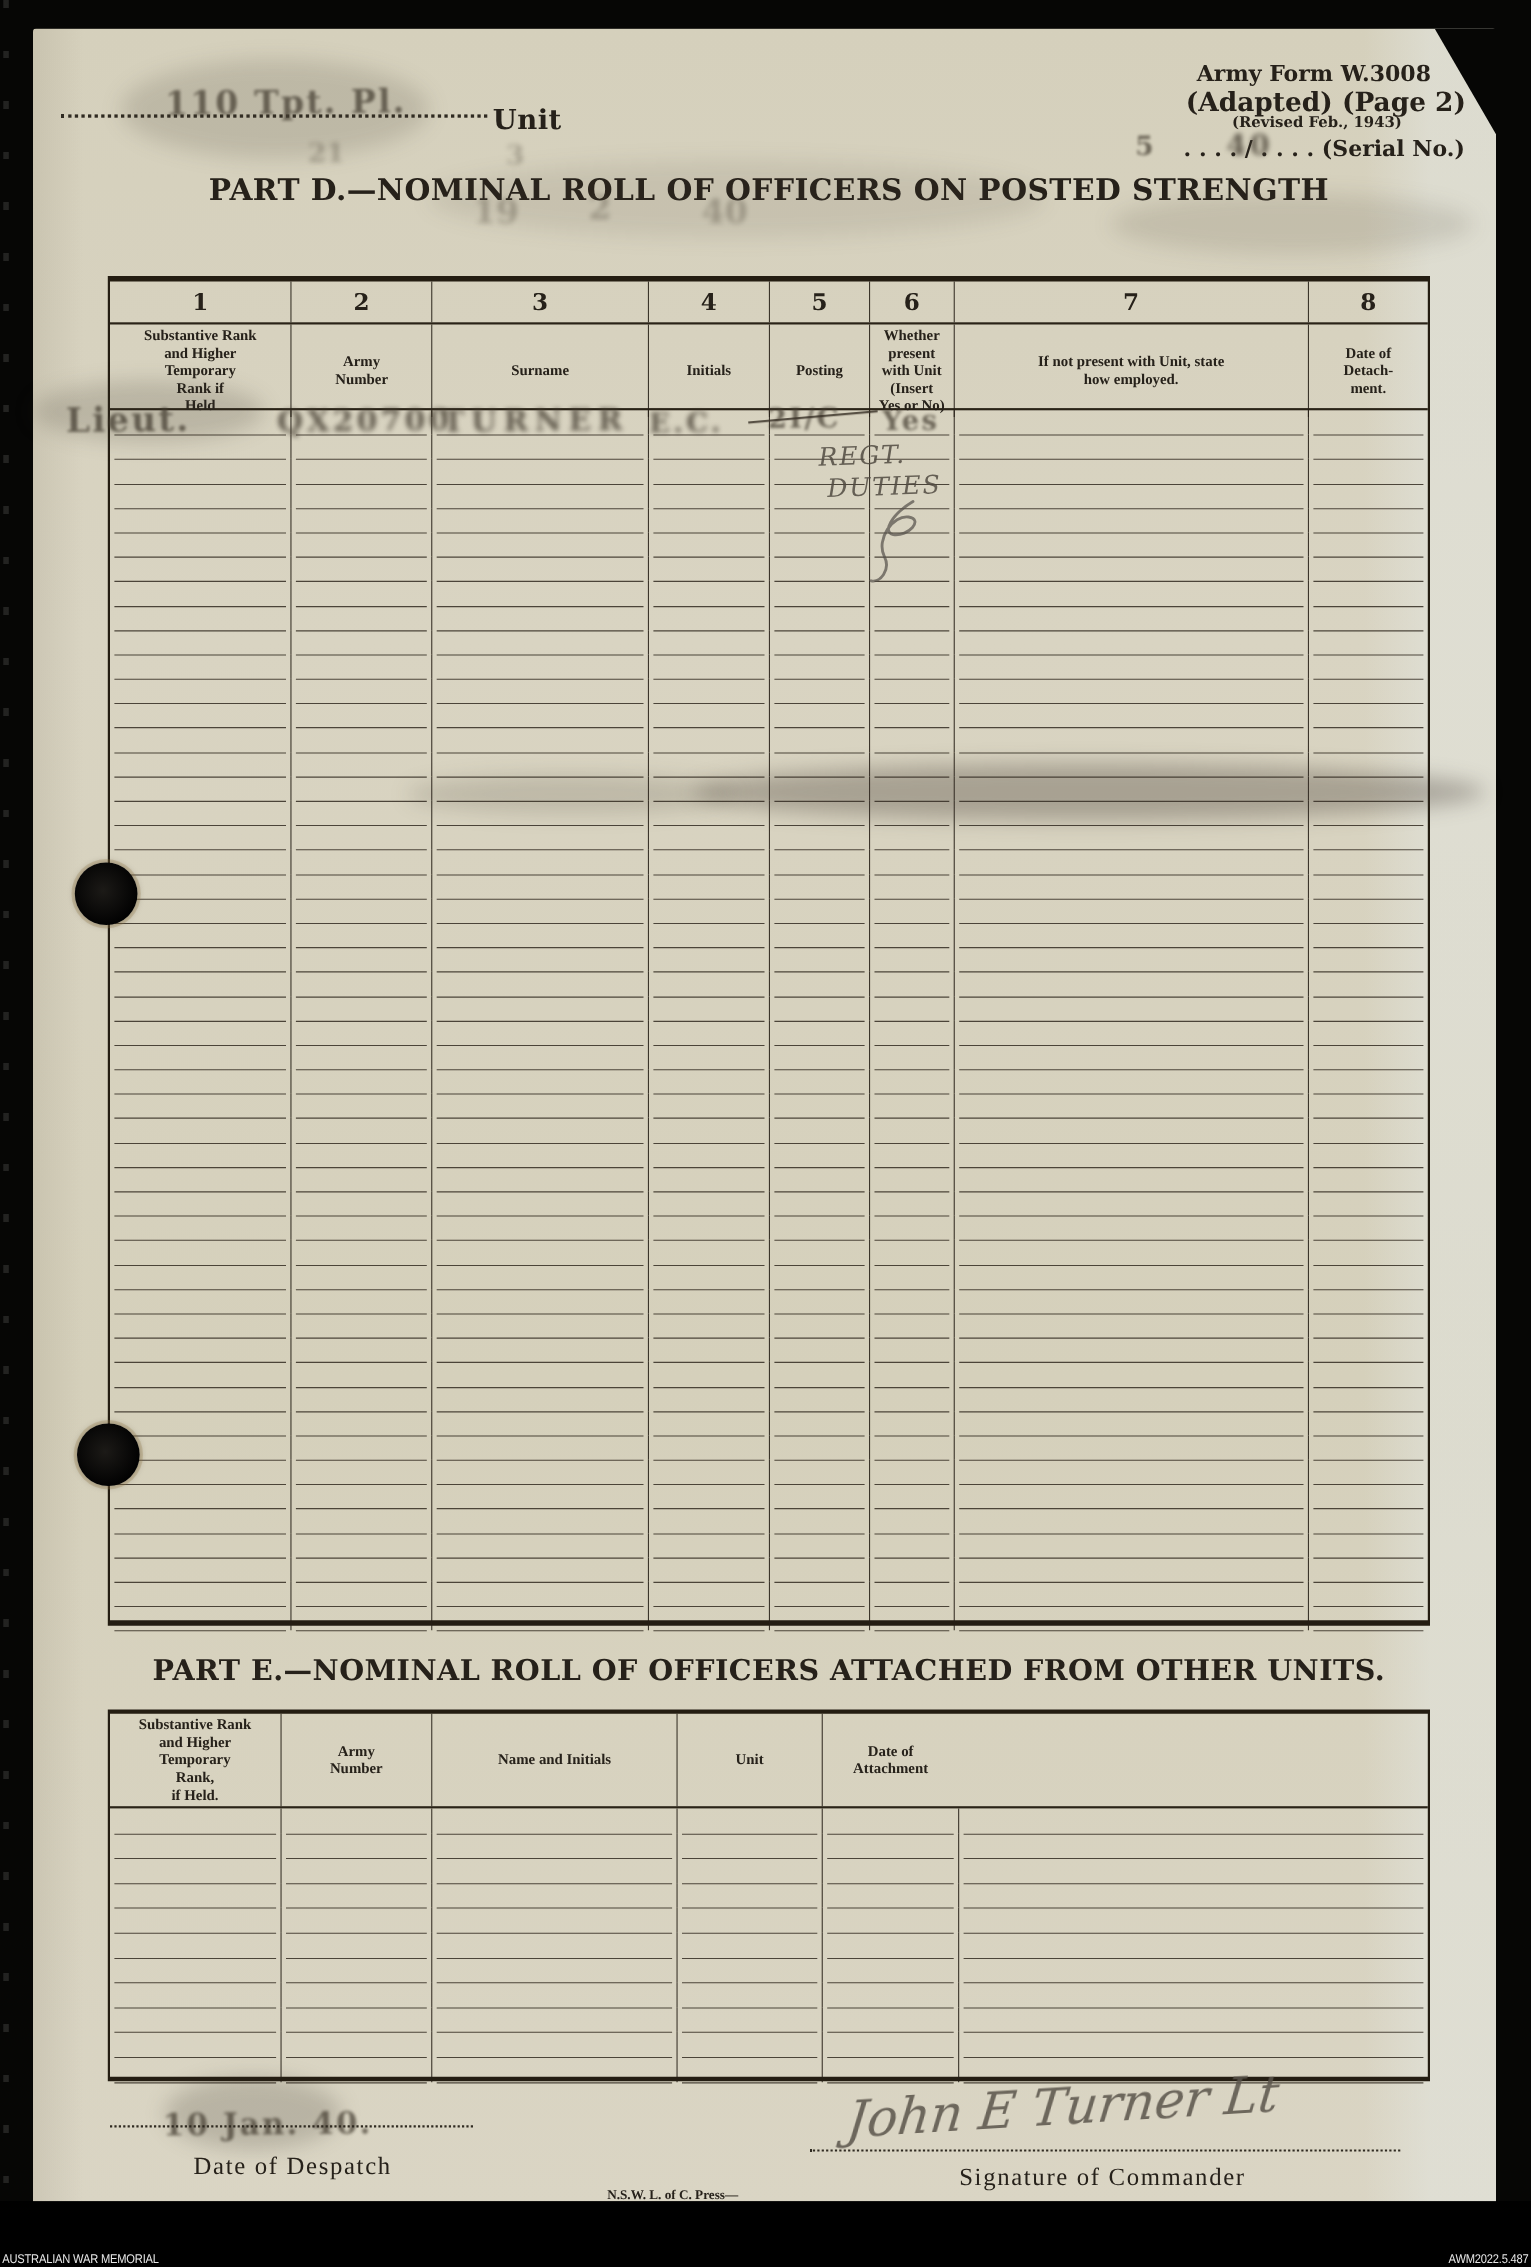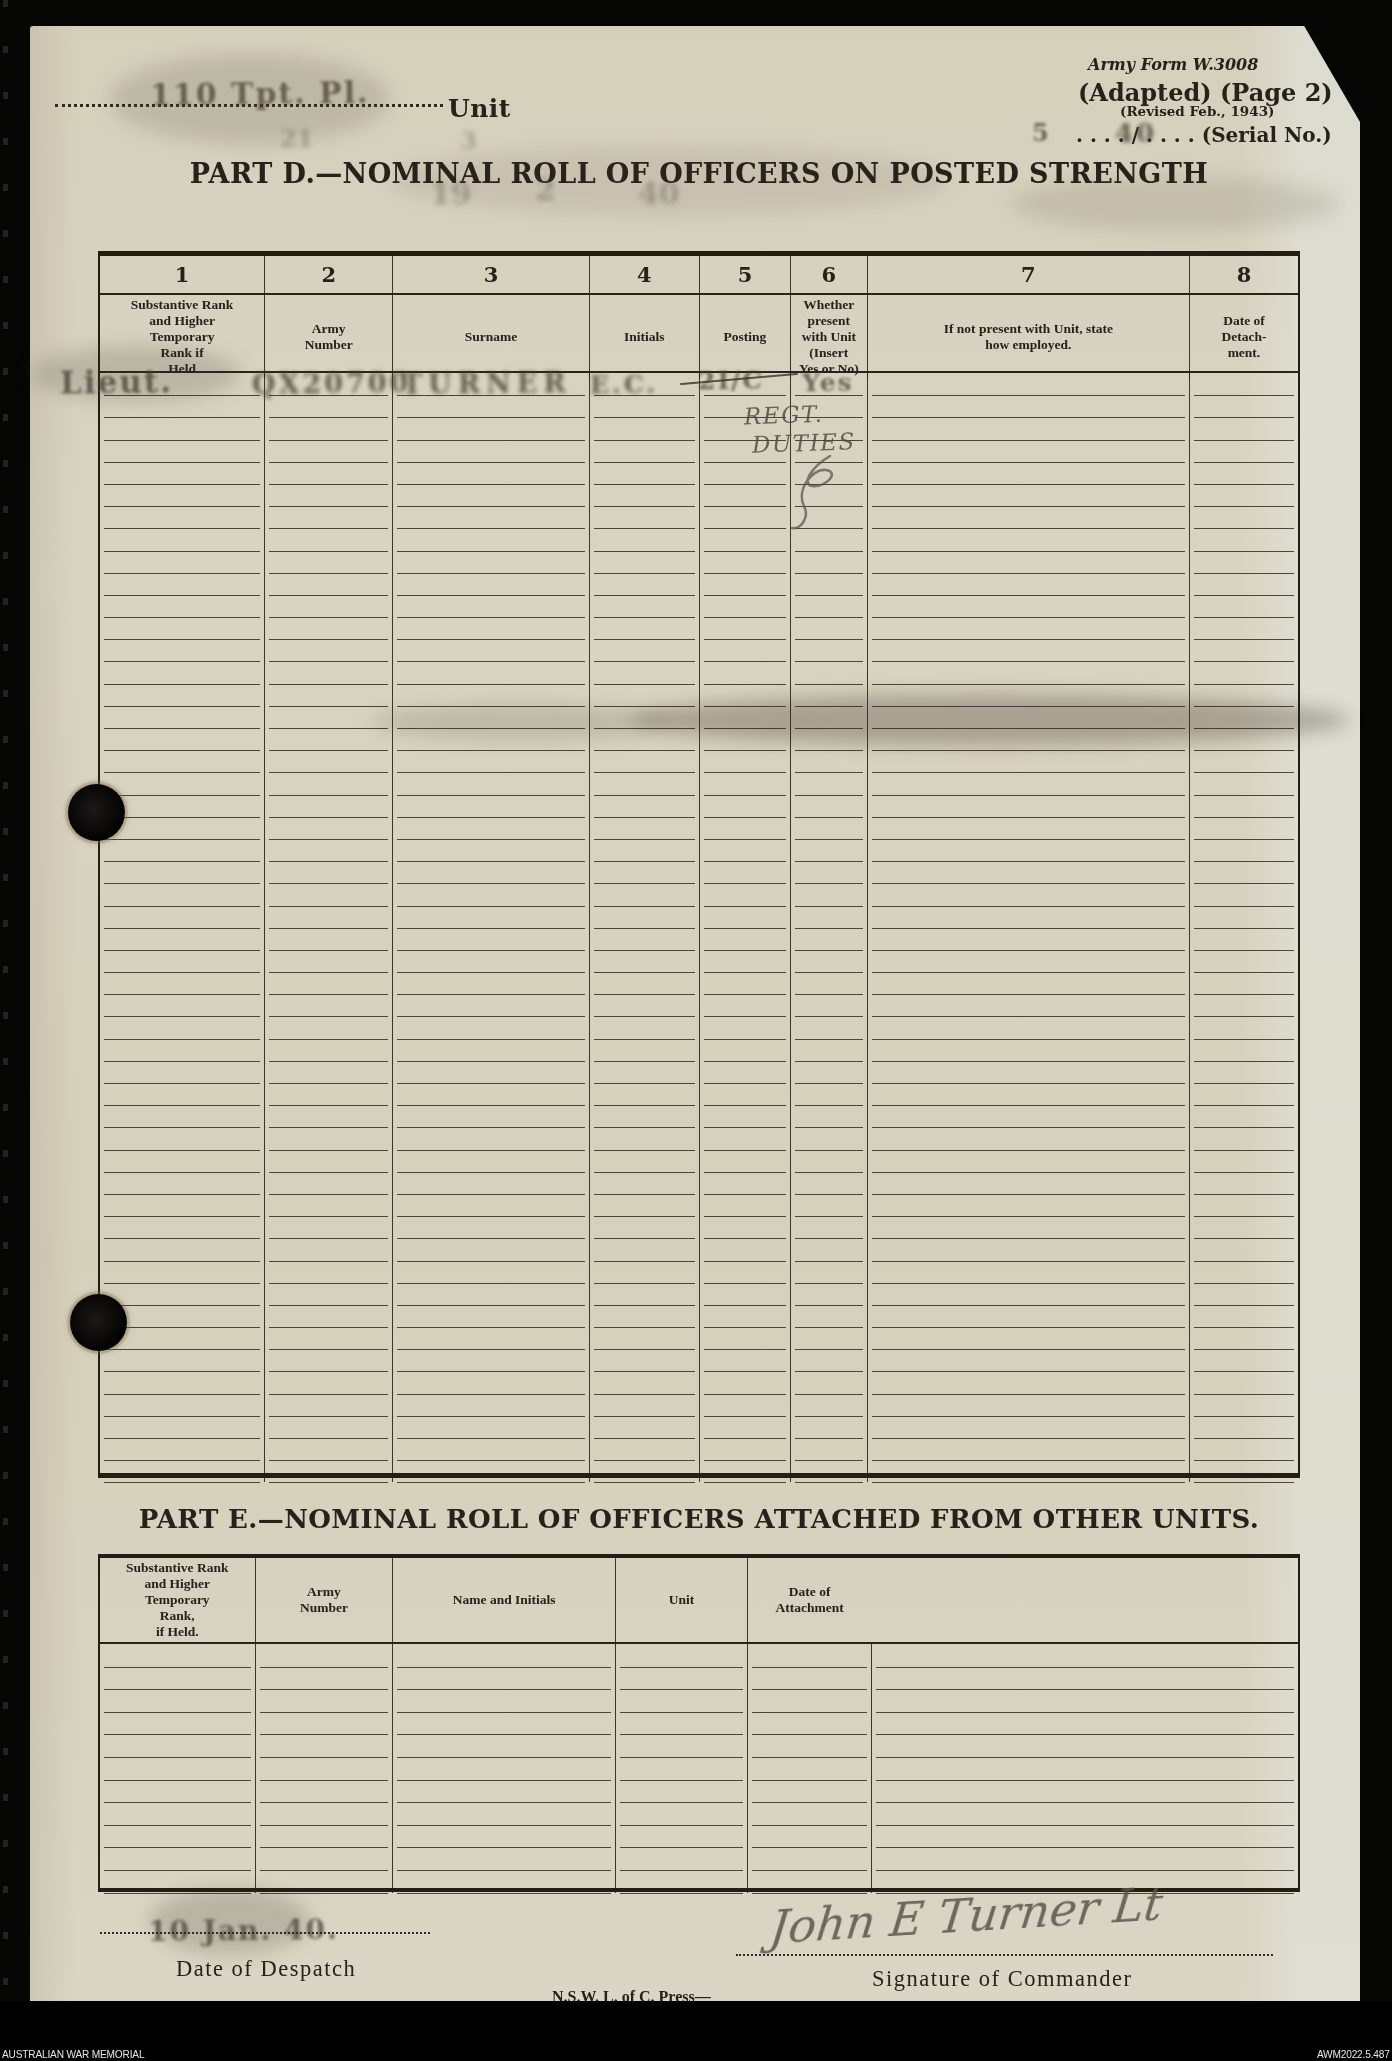--- a/index.html
+++ b/index.html
@@ -65,21 +65,21 @@
 
   <div class="paper">
     <div class="notch"></div>
 
     <div class="dotlead" style="left:25px;top:78px;width:388px;"></div>
     <div class="ov title" style="left:418px;top:68px;font-size:25px;">Unit</div>
     <div class="ov stamp" style="left:120px;top:50px;font-size:30px;">110 Tpt. Pl.</div>
     <div class="ov ghost" style="left:250px;top:98px;font-size:24px;">21</div>
     <div class="ov ghost" style="left:430px;top:100px;font-size:24px;">3</div>
 
-    <div class="ov h-form" style="left:1058px;top:30px;font-size:16px;font-style:italic;">Army Form W.3008</div>
+    <div class="ov h-form" style="left:1058px;top:30px;font-size:20px;">Army Form W.3008</div>
     <div class="ov h-form" style="left:1048px;top:54px;font-size:24px;">(Adapted)  (Page 2)</div>
     <div class="ov h-form" style="left:1090px;top:78px;font-size:13.5px;">(Revised Feb., 1943)</div>
     <div class="ov stamp" style="left:1002px;top:92px;font-size:24px;">5</div>
     <div class="ov h-form" style="left:1046px;top:98px;font-size:20px;font-weight:bold;">. . . . / . . . . (Serial  No.)</div>
     <div class="ov stamp heavy" style="left:1085px;top:92px;font-size:26px;">40</div>
 
     <div class="ov title" style="left:68px;top:132px;width:1202px;font-size:27px;">PART D.—NOMINAL ROLL OF OFFICERS ON POSTED STRENGTH</div>
     <div class="ov ghost" style="left:400px;top:150px;font-size:30px;">19</div>
     <div class="ov ghost" style="left:505px;top:146px;font-size:30px;">2</div>
     <div class="ov ghost" style="left:608px;top:150px;font-size:30px;">40</div>
@@ -628,21 +628,21 @@
           <div class="bcell bl"></div>
           <div class="bcell bl"></div>
           <div class="bcell bl"></div>
           <div class="bcell bl"></div>
         </div>
     </div>
 
     <div class="ov stamp" style="left:118px;top:1888px;font-size:28px;">10 Jan. 40.</div>
     <div class="dotlead" style="left:70px;top:1906px;width:330px;border-bottom-width:2px;"></div>
     <div class="ov serif22" style="left:146px;top:1930px;">Date of Despatch</div>
-    <div class="ov" style="left:522px;top:1962px;font-size:16px;font-weight:bold;font-family:'Liberation Serif',serif;">N.S.W.  L.  of  C.  Press—</div>
+    <div class="ov" style="left:522px;top:1962px;font-size:12px;font-weight:bold;font-family:'Liberation Serif',serif;">N.S.W.  L.  of  C.  Press—</div>
 
     <div class="ov sig" style="left:740px;top:1862px;font-size:46px;">John  E  Turner  Lt</div>
     <div class="dotlead" style="left:706px;top:1928px;width:537px;border-bottom-width:2px;"></div>
     <div class="ov serif22" style="left:842px;top:1940px;">Signature of Commander</div>
   </div>
 
   <div class="awmbar">
     <div class="awmtxt" style="left:2px;transform:scaleX(.88);transform-origin:left bottom;">AUSTRALIAN WAR MEMORIAL</div>
     <div class="awmtxt" style="right:2px;transform:scaleX(.88);transform-origin:right bottom;">AWM2022.5.487</div>
   </div>

